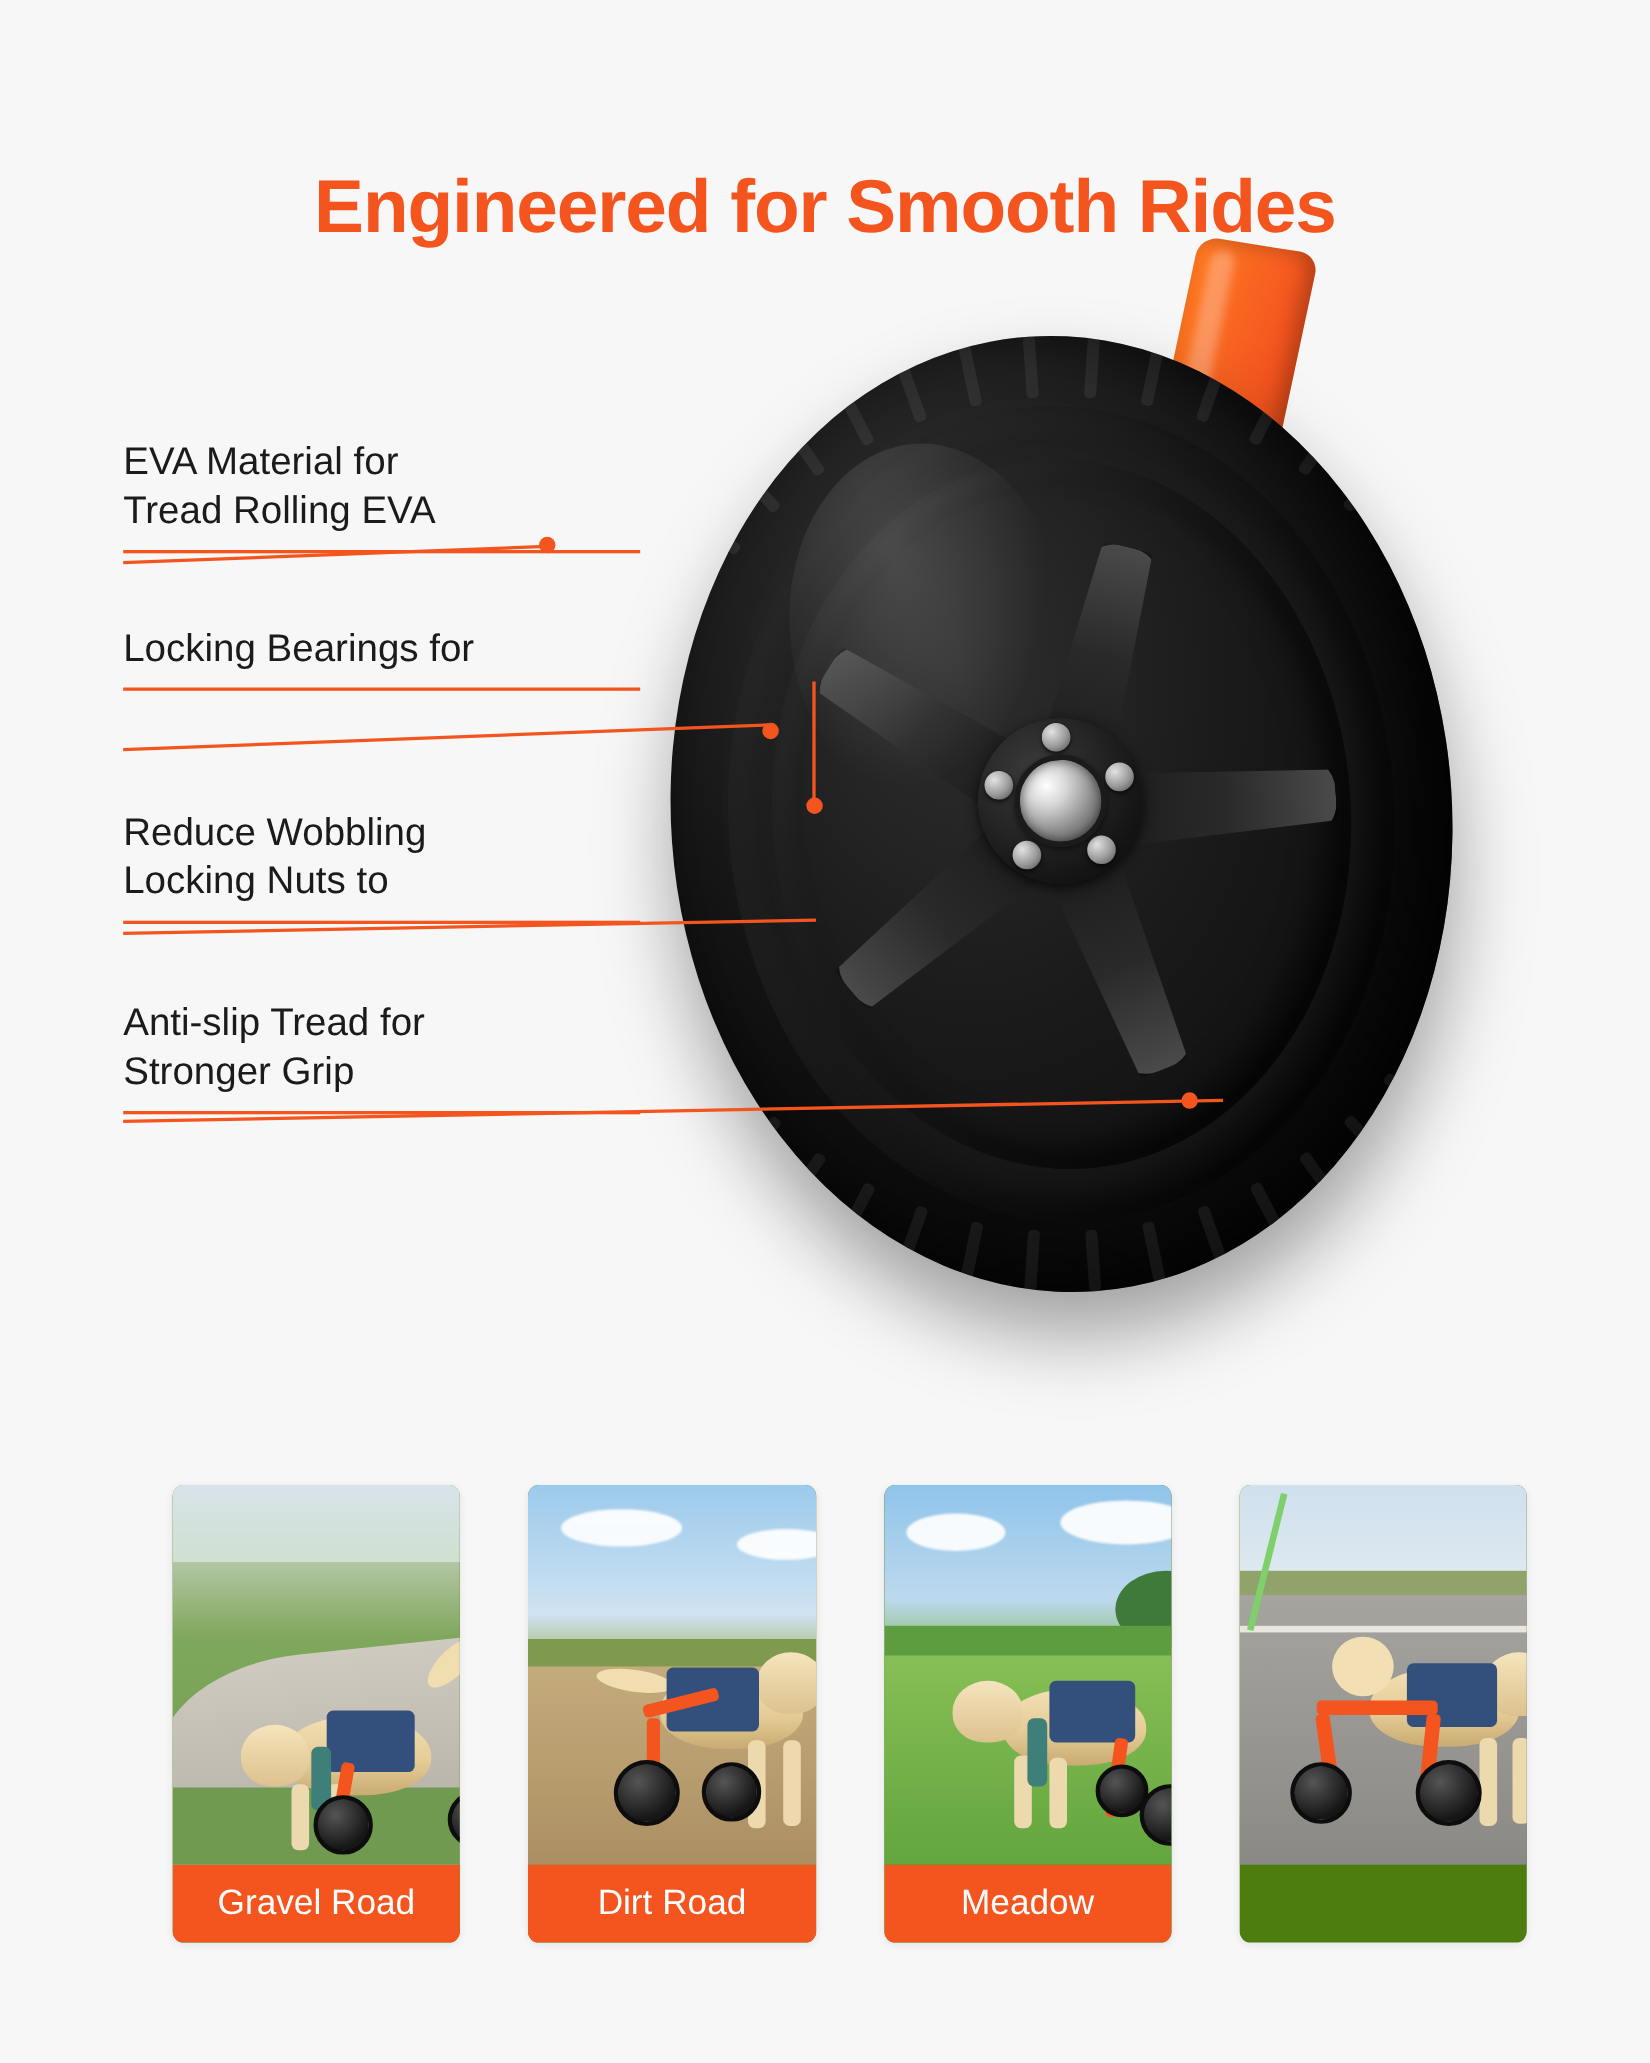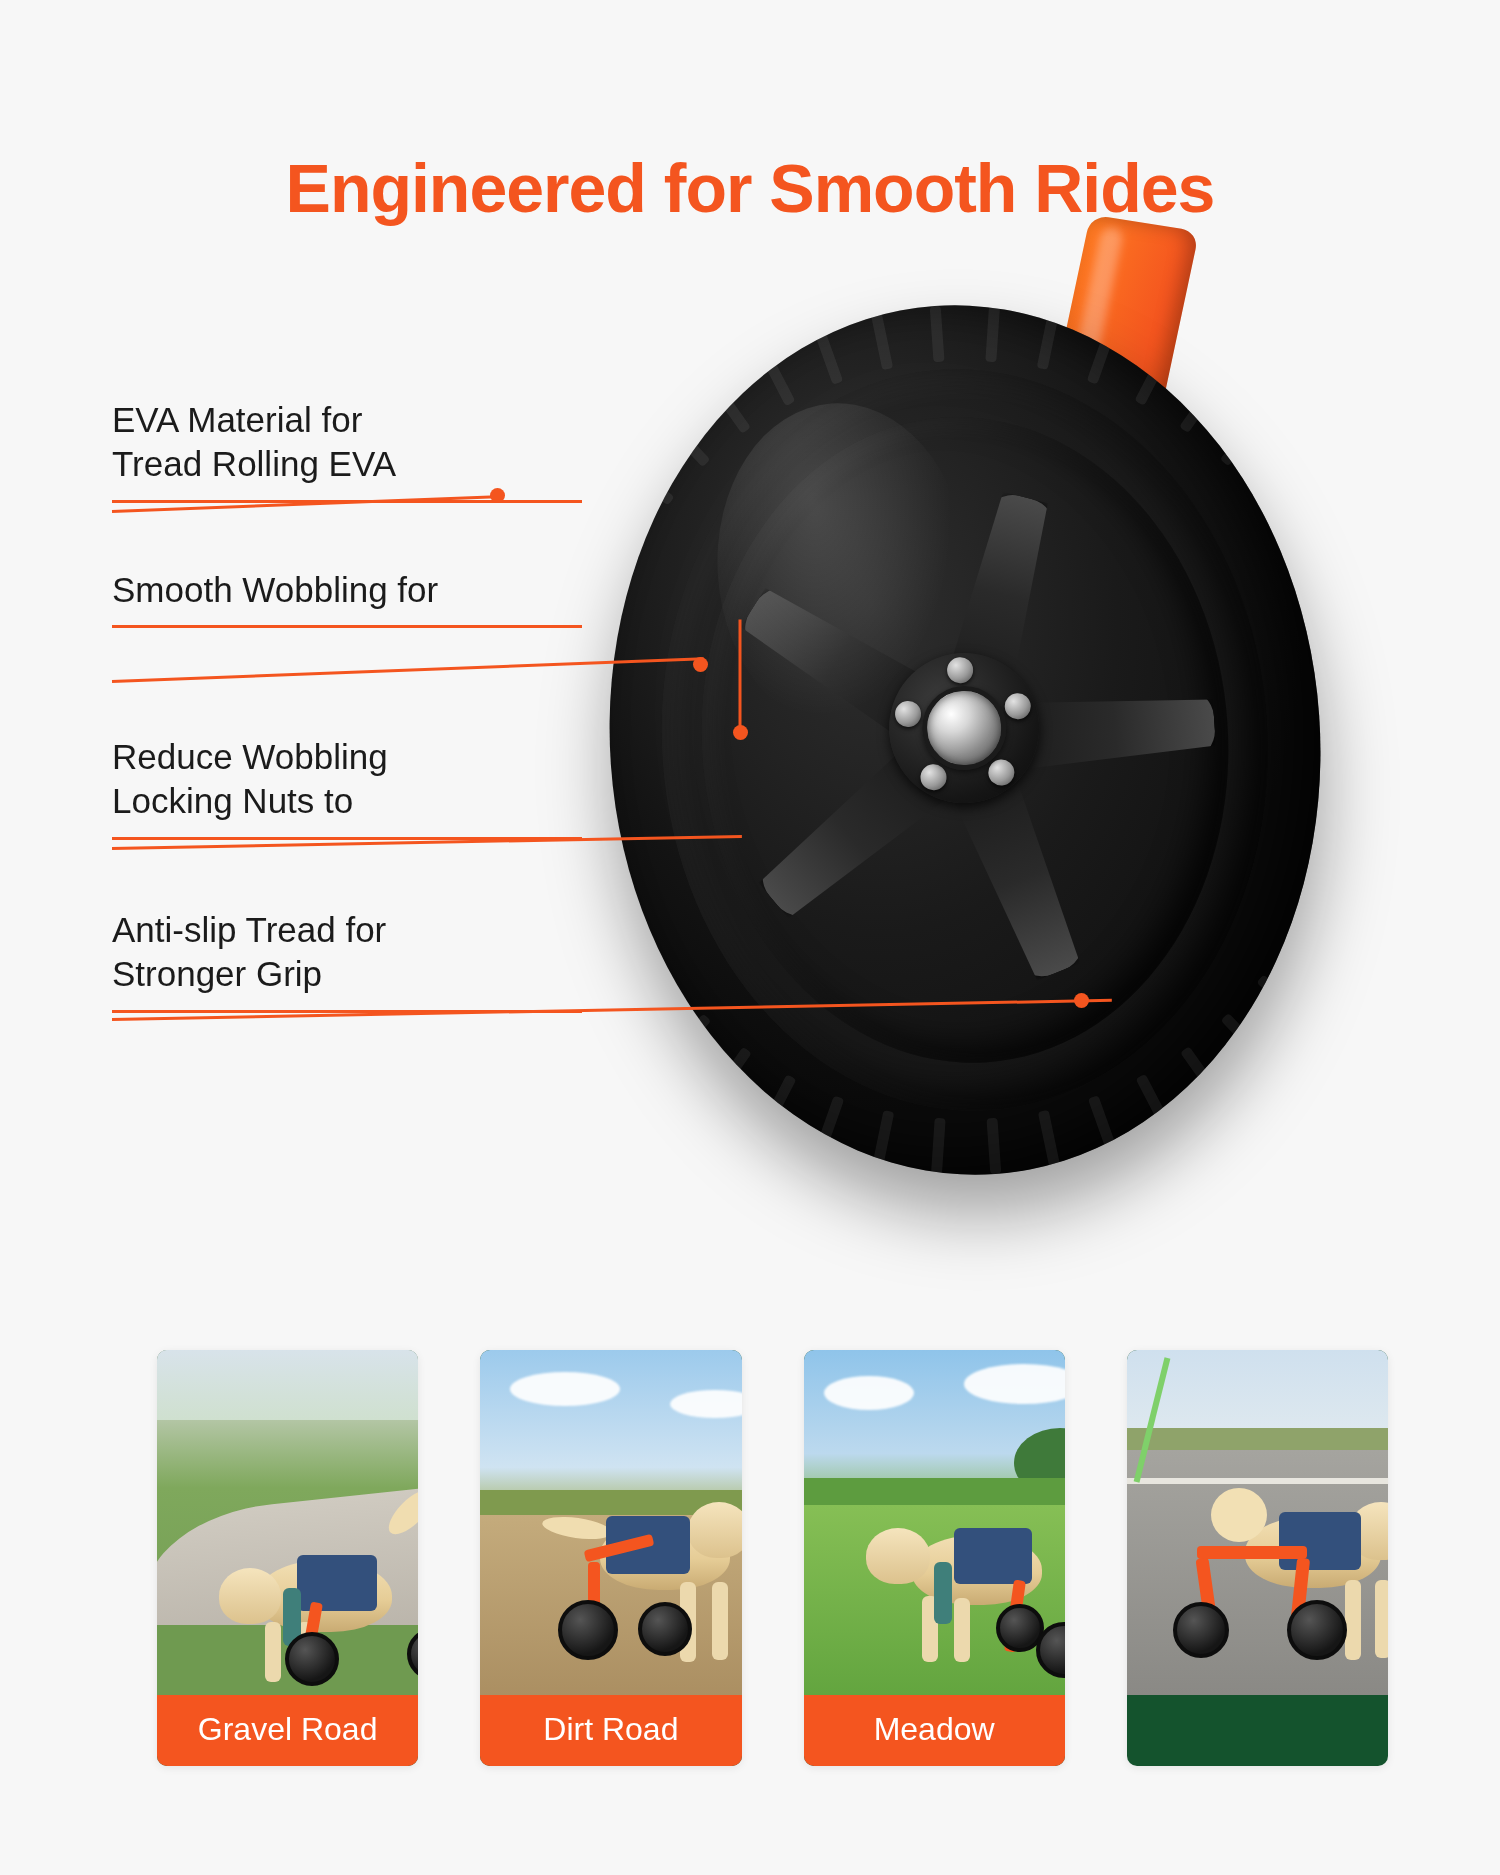--- a/index.html
+++ b/index.html
@@ -219,21 +219,21 @@
     top: 1350px;
     left: 118px;
     width: 1270px;
     display: flex;
     gap: 23px;
   }
   .card {
     width: 300px;
     border-radius: 10px;
     overflow: hidden;
-    background: #14532d;
+    background: #4d7c0f;
     box-shadow: 0 2px 8px rgba(0,0,0,.08);
     margin-left: 39px;
   }
   .photo {
     position: relative;
     height: 345px;
     overflow: hidden;
   }
   .caption {
     background: #f4551f;
@@ -352,21 +352,21 @@
         <div>EVA Material for</div>
         <div>Tread Rolling  EVA</div>
       </div>
       <div class="rule"></div>
     </div>
     <div class="leader" style="left:112px; top:280px; width:385px; transform: rotate(-2.2deg);"></div>
     <div class="dot" style="left:490px; top:258px;"></div>
 
     <div class="callout c2">
       <div class="label">
-        <div>Smooth Wobbling for</div>
+        <div>Locking Bearings for</div>
       </div>
       <div class="rule"></div>
     </div>
     <div class="leader" style="left:112px; top:450px; width:592px; transform: rotate(-2.2deg);"></div>
     <div class="dot" style="left:693px; top:427px;"></div>
 
     <div class="callout c3">
       <div class="label">
         <div>Reduce Wobbling</div>
         <div>Locking Nuts to</div>

